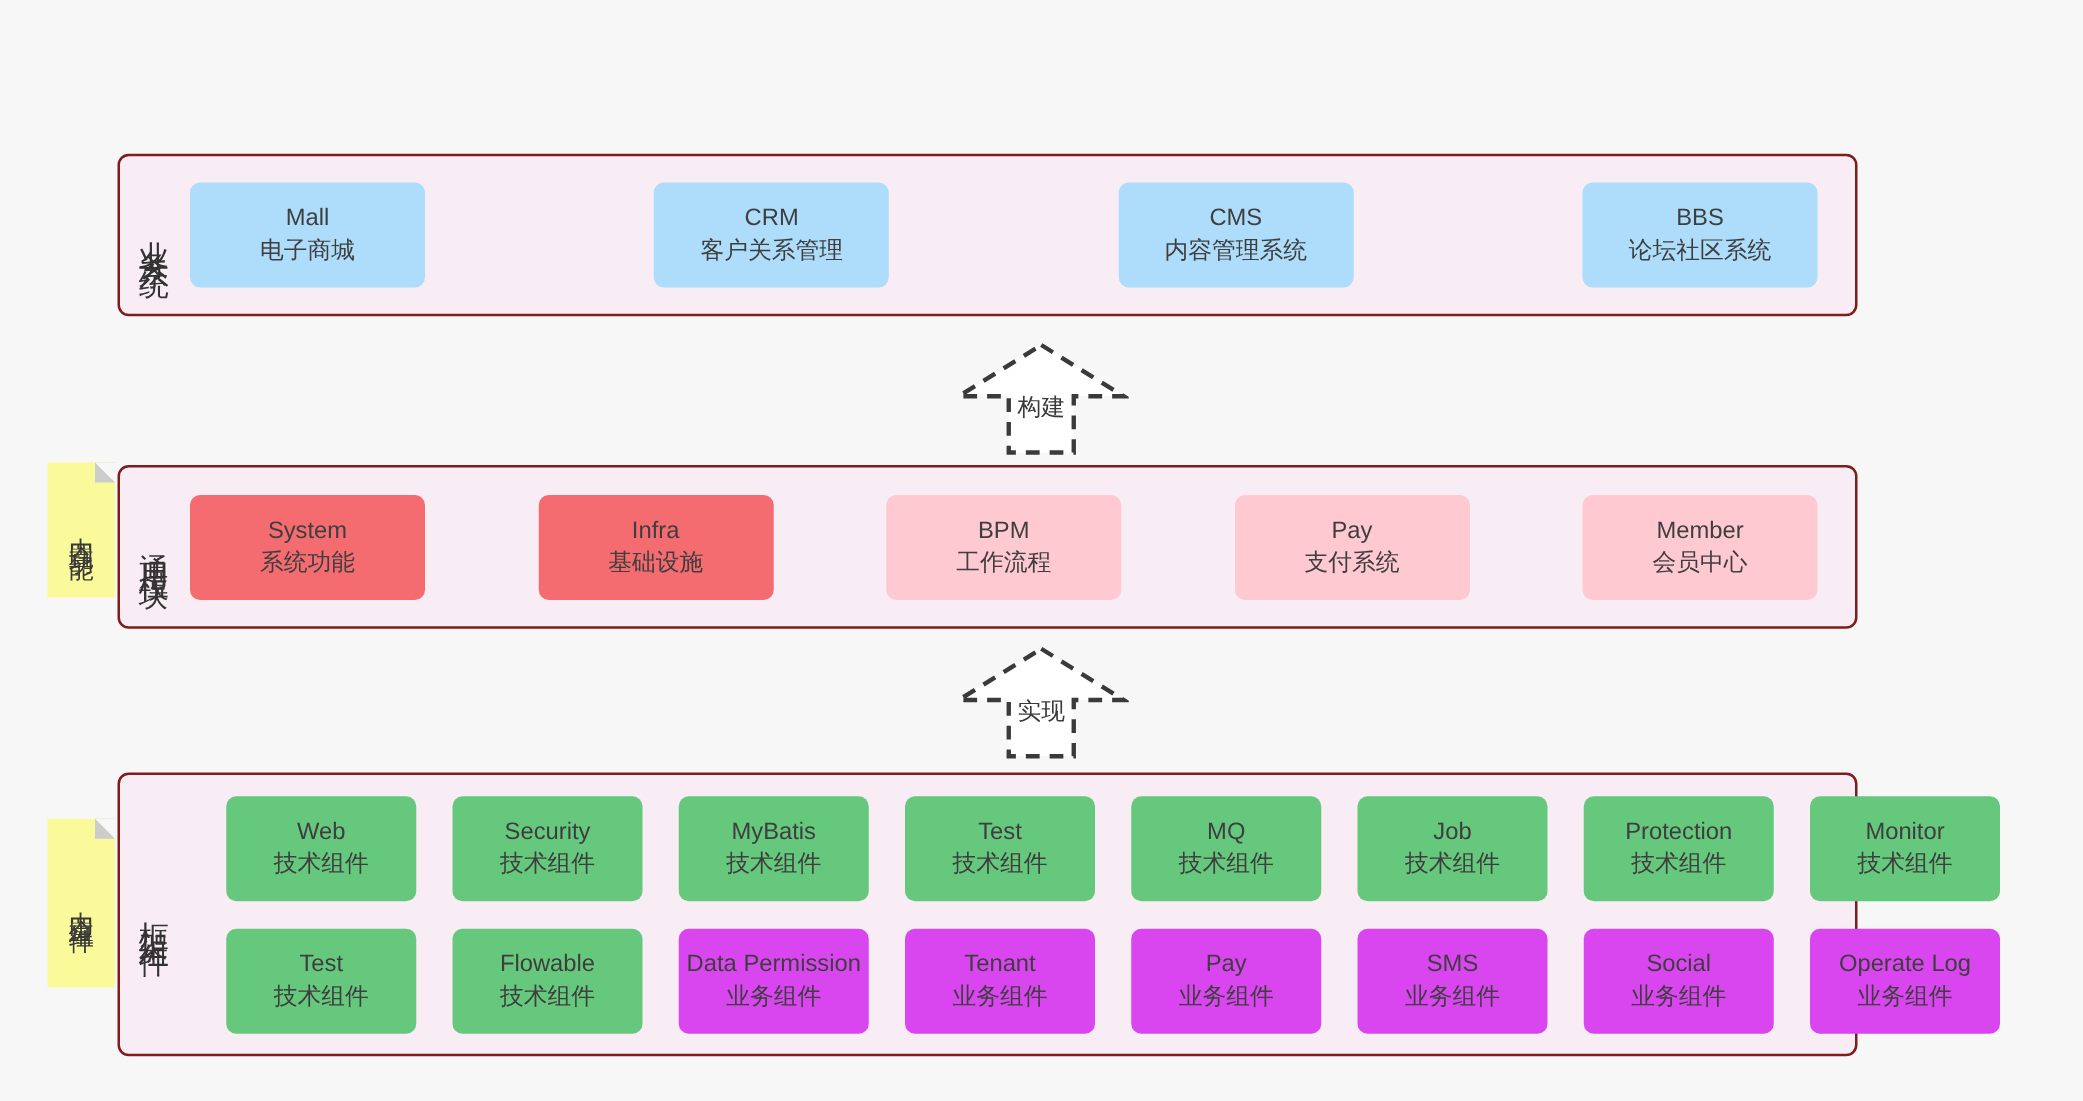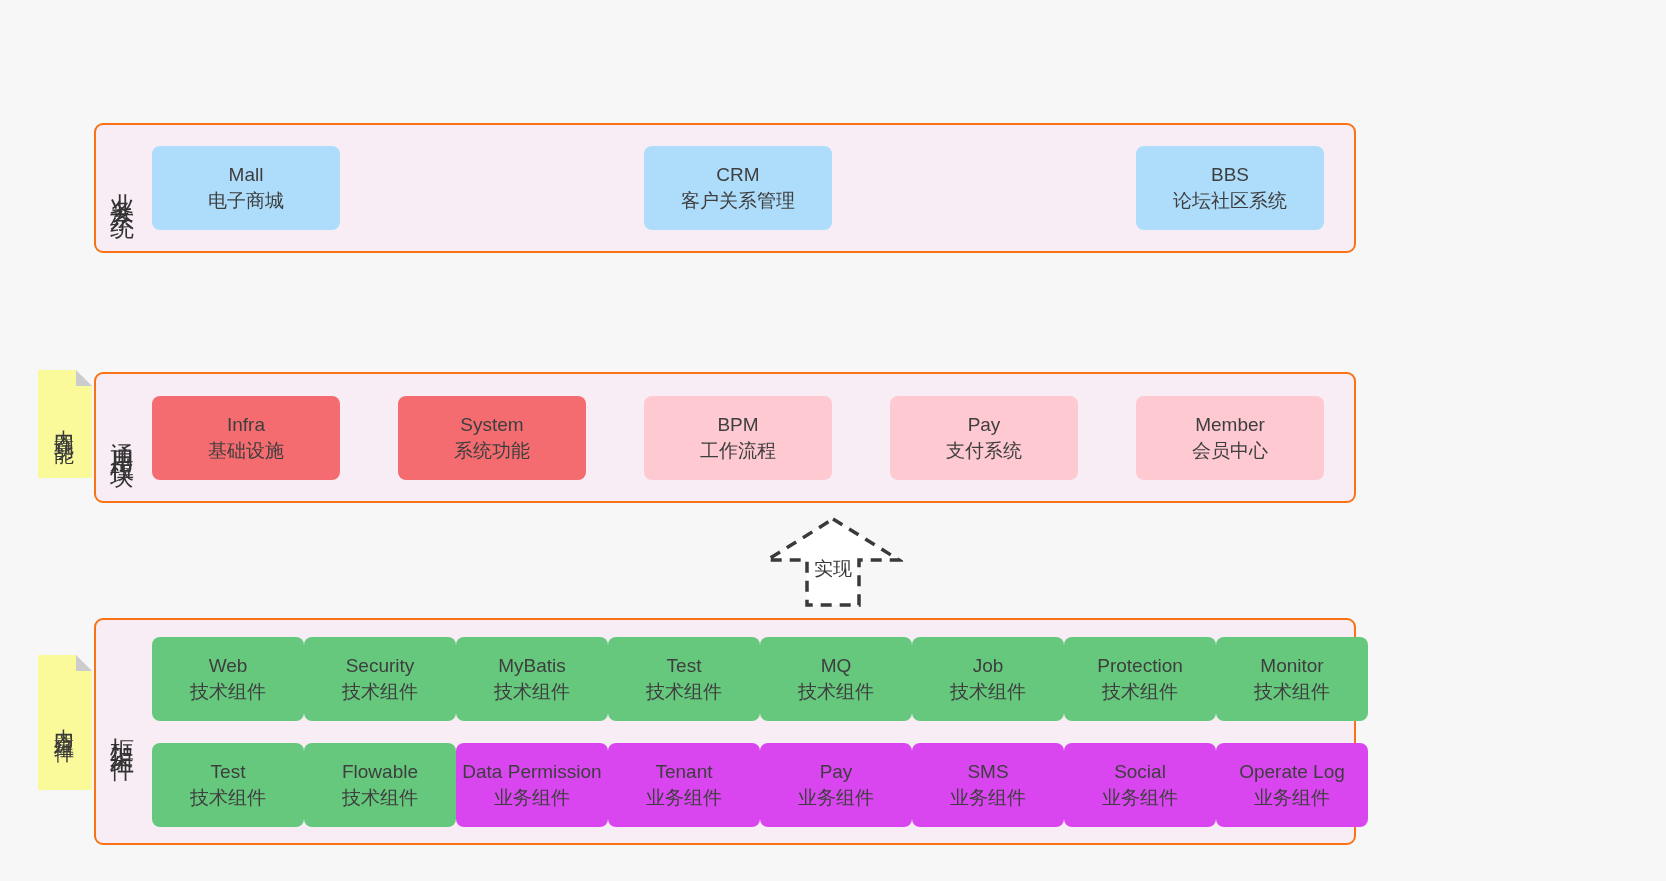--- a/index.html
+++ b/index.html
@@ -1,41 +1,41 @@
 <!DOCTYPE html>
 <html><head>
 <meta charset="utf-8">
 <style>
   html,body { margin:0; padding:0; }
   body { font-family: "Liberation Sans", "DejaVu Sans", sans-serif; }
   #canvas { position:relative; width:1666px; height:881px; background:#f7f7f7; overflow:hidden; }
 
   
-  .panel { position:absolute; left:94px; width:1262px; box-sizing:border-box;
-           background:#f8edf5; border:2px solid #f97316; border-radius:9px;
+  .panel { position:absolute; left:94px; width:1392px; box-sizing:border-box;
+           background:#f8edf5; border:2px solid #7f1d1d; border-radius:9px;
            display:flex; align-items:stretch; }
   #panel-business   { top:123px; height:130px; }
   #panel-modules    { top:372px; height:131px; }
   #panel-components { top:618px; height:227px; }
 
   .label-col { width:52px; display:flex; align-items:center; justify-content:center; flex:0 0 52px; }
   .v-label { writing-mode:vertical-rl; text-orientation:upright; font-size:24px;
              letter-spacing:7px; color:#333; }
 
   .box-row { flex:1; display:flex; align-items:center; justify-content:space-between;
              padding:0 30px 0 4px; }
   .rows-col { flex:1; display:flex; flex-direction:column; justify-content:center;
               gap:22px; padding:0 30px 0 4px; }
   .row8 { display:flex; justify-content:space-between; }
 
   .box { border-radius:8px; display:flex; flex-direction:column; align-items:center;
          justify-content:center; text-align:center; color:#3e3e3e; font-size:19px;
          line-height:1.35; box-sizing:border-box; padding:2px 6px; }
   .w6 { width:188px; height:84px; }
-  .w8 { width:152px; height:84px; }
+  .w8 { width:152px; height:84px;margin-left:29px; }
   .blue   { background:#aeddfb; }
   .red    { background:#f56c70; }
   .pink   { background:#fec9d0; }
   .green  { background:#65c87d; }
   .lgreen { background:#d946ef; }
 
   
   .note { position:absolute; left:38px; width:54px; background:#fafa9b;
           display:flex; align-items:center; justify-content:center; }
   #note-modules    { top:370px; height:108px; }
@@ -67,42 +67,52 @@
     <div class="box-row">
       <div class="box w6 blue">
         <div>Mall</div>
         <div>电子商城</div>
       </div>
       <div class="box w6 blue">
         <div>CRM</div>
         <div>客户关系管理</div>
       </div>
       <div class="box w6 blue">
+        <div>CMS</div>
+        <div>内容管理系统</div>
+      </div>
+      <div class="box w6 blue">
         <div>BBS</div>
         <div>论坛社区系统</div>
       </div>
     </div>
   </div>
 
+  <div class="arrow" id="arrow-build">
+    <svg viewBox="0 0 140 92">
+      <polygon points="70,3 136,44 96,44 96,89 44,89 44,44 4,44"></polygon>
+    </svg>
+    <span class="arrow-label">构建</span>
+  </div>
 
   <div class="note" id="note-modules">
     <span class="v-label">内置功能</span>
   </div>
   <div class="panel" id="panel-modules">
     <div class="label-col">
       <span class="v-label">通用模块</span>
     </div>
     <div class="box-row">
       <div class="box w6 red">
+        <div>System</div>
+        <div>系统功能</div>
+      </div>
+      <div class="box w6 red">
         <div>Infra</div>
         <div>基础设施</div>
-      </div>
-      <div class="box w6 red">
-        <div>System</div>
-        <div>系统功能</div>
       </div>
       <div class="box w6 pink">
         <div>BPM</div>
         <div>工作流程</div>
       </div>
       <div class="box w6 pink">
         <div>Pay</div>
         <div>支付系统</div>
       </div>
       <div class="box w6 pink">

